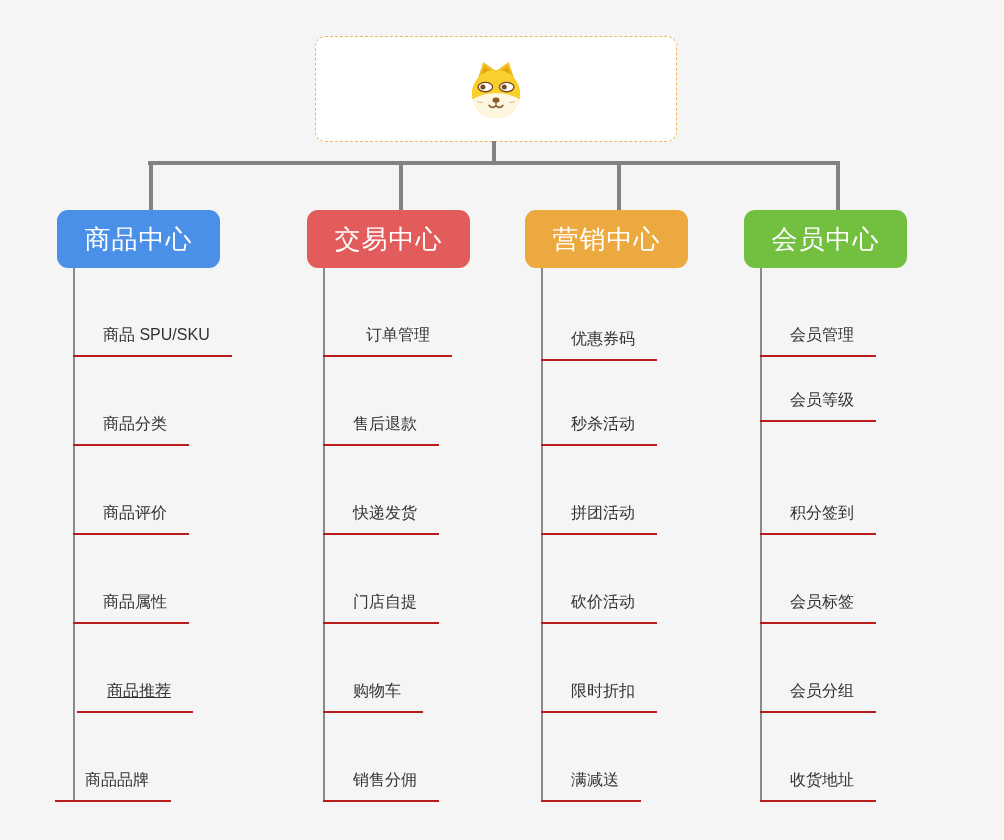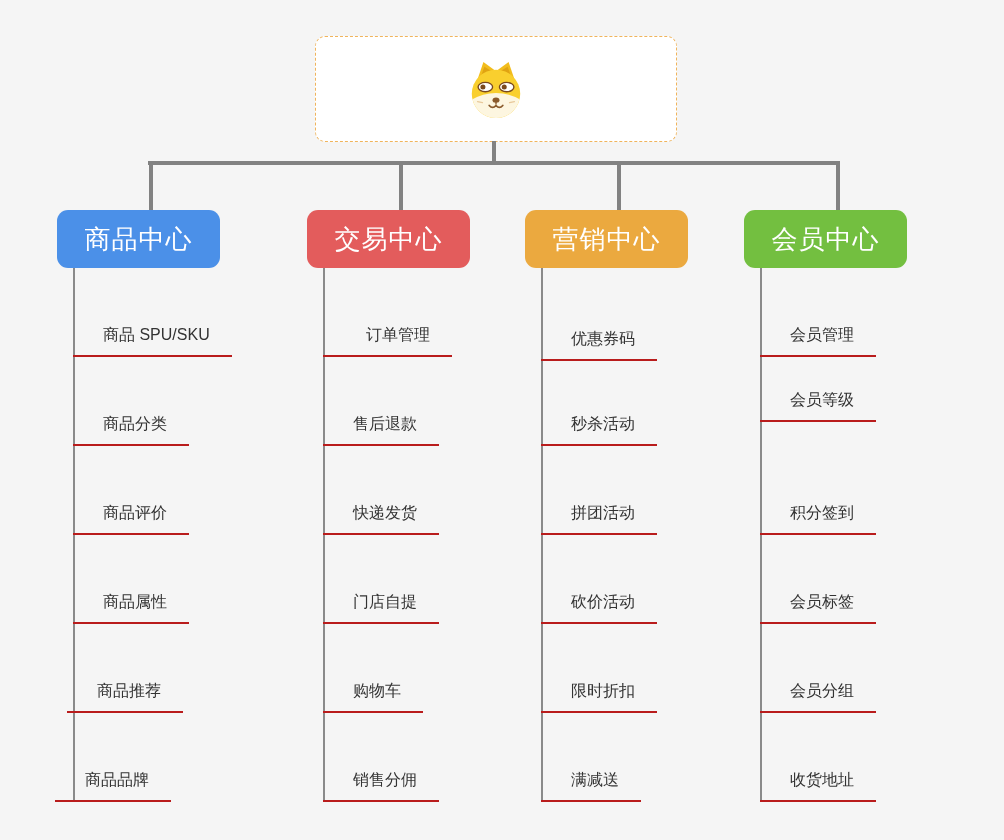--- a/index.html
+++ b/index.html
@@ -113,21 +113,21 @@
   <div id="branches">
       <div class="conn drop" style="left: 148.5px;"></div>
       <div class="branch-box" style="left: 57px; background: rgb(75, 144, 232);">
         <span class="branch-label">商品中心</span>
       </div>
       <div class="conn trunk" style="left: 73px; top: 268px; height: 534px;"></div>
       <div class="child-item" style="left: 73px; top: 323px;">商品 SPU/SKU</div>
       <div class="child-item" style="left: 73px; top: 412px;">商品分类</div>
       <div class="child-item" style="left: 73px; top: 501px;">商品评价</div>
       <div class="child-item" style="left: 73px; top: 590px;">商品属性</div>
-      <div class="child-item" style="left: 67px; top: 679px;">商品推荐</div>
+      <div class="child-item" style="left: 77px; top: 679px; text-decoration: underline;">商品推荐</div>
       <div class="child-item" style="left: 55px; top: 768px;">商品品牌</div>
       <div class="conn drop" style="left: 398.5px;"></div>
       <div class="branch-box" style="left: 307px; background: rgb(227, 92, 92);">
         <span class="branch-label">交易中心</span>
       </div>
       <div class="conn trunk" style="left: 323px; top: 268px; height: 534px;"></div>
       <div class="child-item" style="left: 323px; top: 323px; padding-left: 43px;">订单管理</div>
       <div class="child-item" style="left: 323px; top: 412px;">售后退款</div>
       <div class="child-item" style="left: 323px; top: 501px;">快递发货</div>
       <div class="child-item" style="left: 323px; top: 590px;">门店自提</div>

